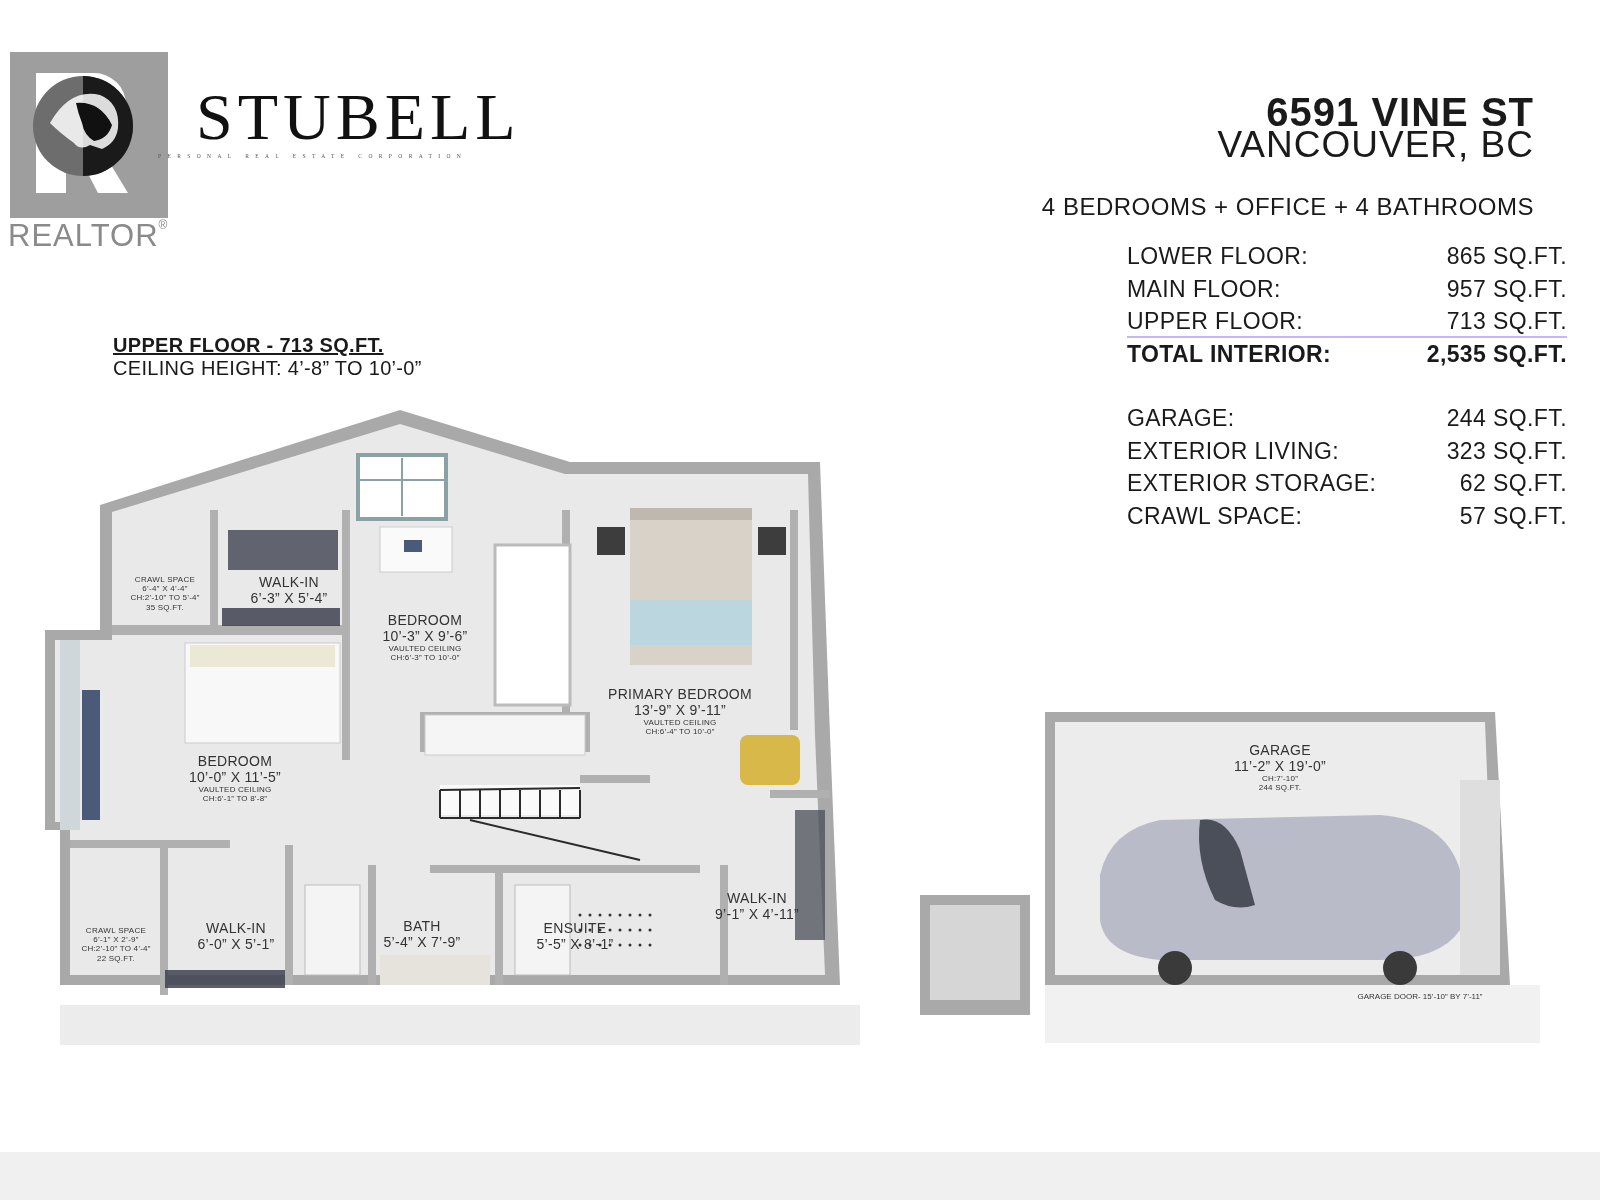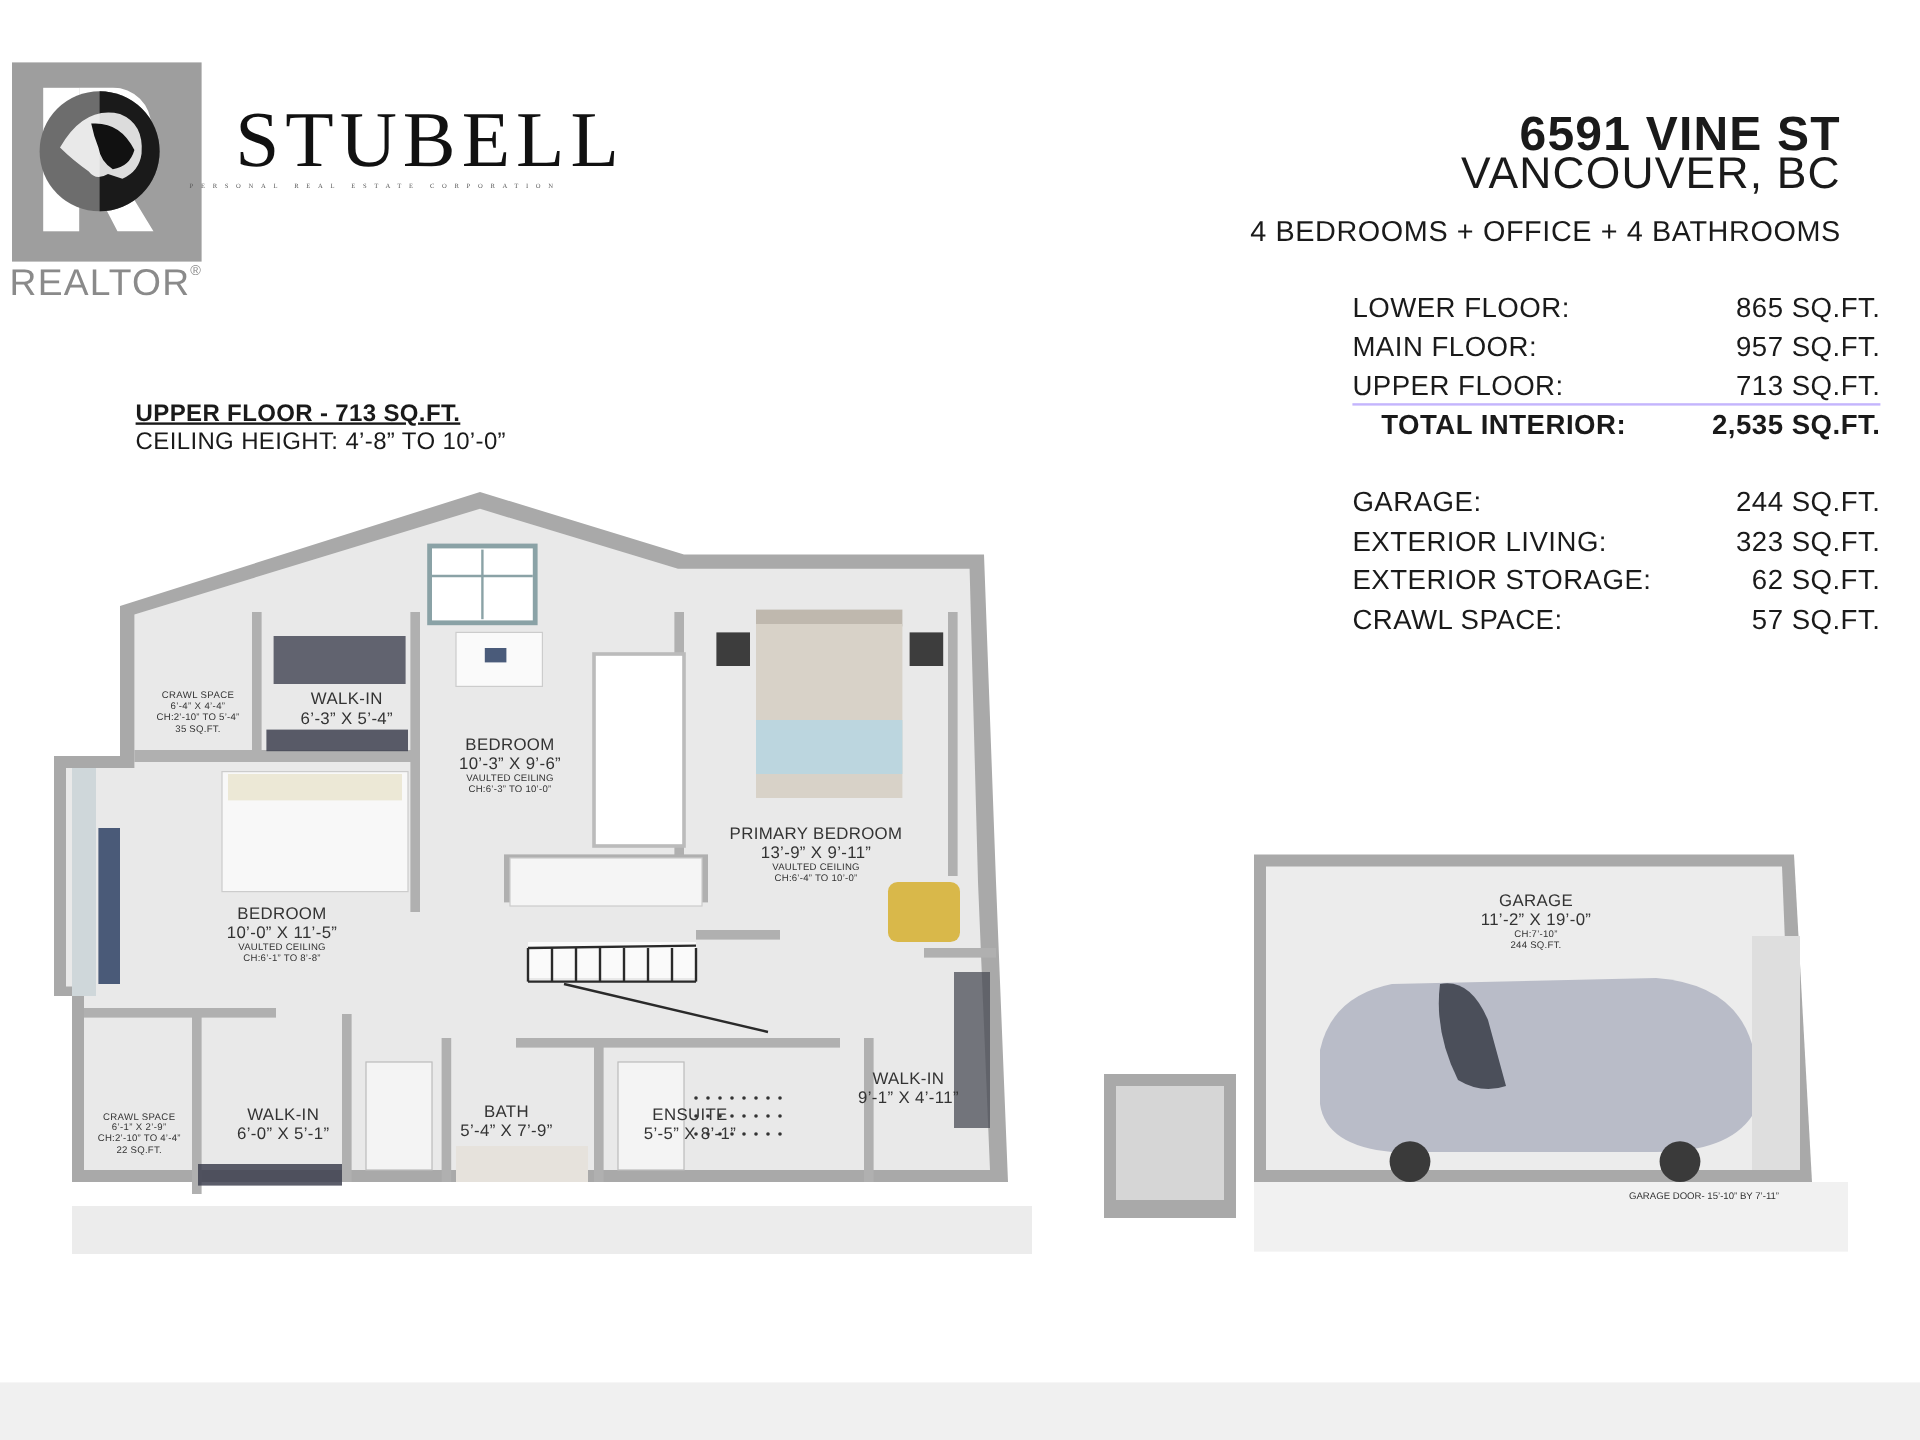--- a/index.html
+++ b/index.html
@@ -8,25 +8,25 @@
   
   .realtor-box{left:10px;top:52px;width:158px;height:166px;background:#9e9e9e;}
   .realtor-r{left:32px;top:73px;width:100px;height:120px;}
   .realtor-text{left:8px;top:218px;font-size:31px;letter-spacing:1px;color:#8a8a8a;font-weight:400;}
   .realtor-text sup{font-size:12px;vertical-align:top;}
   .brand{left:152px;top:84px;font-family:"Liberation Serif","DejaVu Serif",serif;font-size:66px;letter-spacing:5px;color:#111;line-height:1;margin-left:44px;}
   .brand-sub{left:158px;top:153px;font-size:5.5px;letter-spacing:6.4px;color:#555;font-family:"Liberation Serif",serif;}
   
   .addr1{right:66px;top:90px;font-size:40px;font-weight:700;letter-spacing:1px;text-align:right;}
   .addr2{right:66px;top:124px;font-size:37px;font-weight:400;letter-spacing:1px;text-align:right;}
-  .summary{right:66px;top:180px;font-size:24px;letter-spacing:.5px;text-align:center;}
+  .summary{right:66px;top:193px;font-size:24px;letter-spacing:.5px;text-align:center;}
   .area-table{left:1127px;top:240px;width:440px;font-size:23px;letter-spacing:.4px;}
   .row{display:flex;justify-content:space-between;height:32.5px;line-height:32px;}
   .row.under{border-bottom:2px solid #c4b5fd;height:30.5px;}
-  .row.bold{font-weight:700;margin-left:24px;}
+  .row.bold{font-weight:700;}
   .gap{height:32px;}
   
   .floor-title{left:113px;top:334px;font-size:20px;font-weight:700;text-decoration:underline;letter-spacing:.3px;}
   .floor-ceiling{left:113px;top:357px;font-size:20px;letter-spacing:.3px;}
   
   .plan{left:0;top:0;width:1600px;height:1200px;}
   .lbl{position:absolute;text-align:center;color:#333;line-height:1.15;transform:translateX(-50%);white-space:nowrap;}
   .lbl .n{font-size:14px;letter-spacing:.3px;}
   .lbl .d{font-size:14px;letter-spacing:.3px;}
   .lbl .s{font-size:8px;letter-spacing:.2px;}

